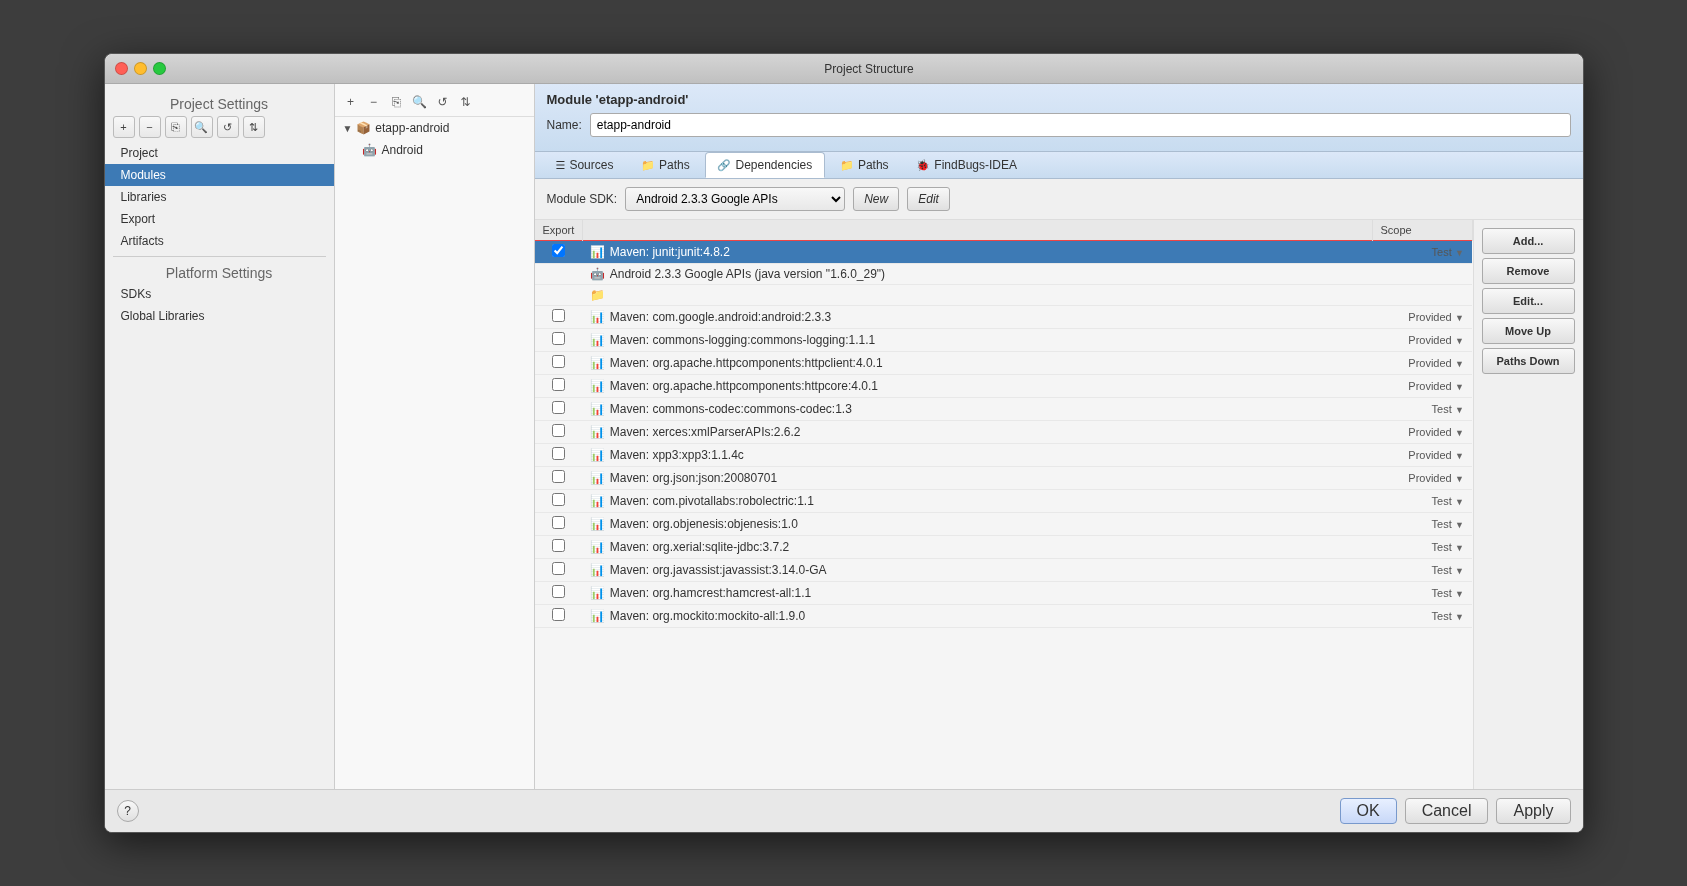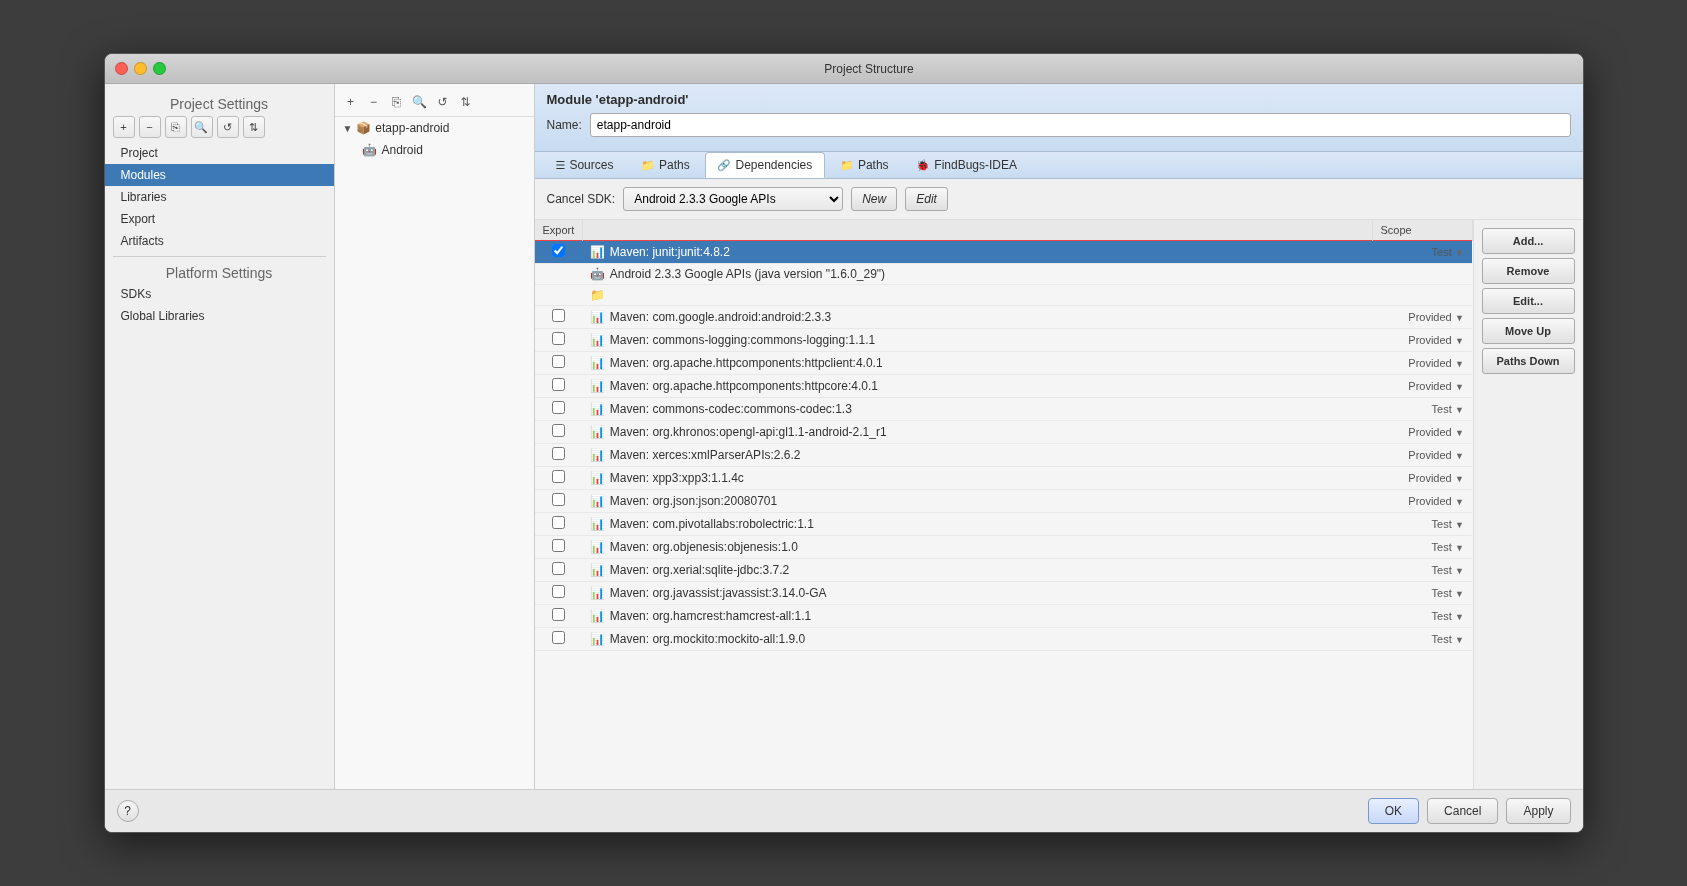--- a/index.html
+++ b/index.html
@@ -338,21 +338,21 @@
       align-items: center;
       justify-content: center;
       margin-right: auto;
     }
     .bottom-btn {
       height: 26px;
       padding: 0 16px;
       border: 1px solid #aaa;
       border-radius: 4px;
       background: linear-gradient(to bottom, #f8f8f8, #e0e0e0);
-      font-size: 12px;
+      font-size: 16px;
       cursor: pointer;
       color: #333;
     }
     .bottom-btn.ok {
       background: linear-gradient(to bottom, #e8f0ff, #c8d8f8);
       border-color: #7899cc;
     }
   </style>
 </head>
 <body>
@@ -452,21 +452,21 @@
           <span class="tab-icon">📁</span>
           <span>Paths</span>
         </div>
         <div class="tab">
           <span class="tab-icon">🐞</span>
           <span>FindBugs-IDEA</span>
         </div>
       </div>
 
       <div class="sdk-row">
-        <span class="sdk-label">Cancel SDK:</span>
+        <span class="sdk-label">Module SDK:</span>
         <select class="sdk-select"><option>Android 2.3.3 Google APIs</option></select>
         <button class="sdk-btn">New</button>
         <button class="sdk-btn">Edit</button>
       </div>
 
       <div class="deps-container">
         <div class="deps-table-wrap">
           <table class="deps-table">
             <thead>
               <tr>
@@ -534,28 +534,20 @@
     <td class="checkbox-cell"><input type="checkbox" style=""></td>
     <td style="">
       <span style="color:#e67e22;margin-right:4px;">📊</span><span>Maven: commons-codec:commons-codec:1.3</span>
     </td>
     <td class="scope-cell"><span class="scope-badge">Test</span>
     <span class="scope-arrow">▼</span></td>
   </tr>
                 <tr>
     <td class="checkbox-cell"><input type="checkbox" style=""></td>
     <td style="">
-      <span style="color:#e67e22;margin-right:4px;">📊</span><span>Maven: org.khronos:opengl-api:gl1.1-android-2.1_r1</span>
-    </td>
-    <td class="scope-cell"><span class="scope-badge">Provided</span>
-    <span class="scope-arrow">▼</span></td>
-  </tr>
-                <tr>
-    <td class="checkbox-cell"><input type="checkbox" style=""></td>
-    <td style="">
       <span style="color:#e67e22;margin-right:4px;">📊</span><span>Maven: xerces:xmlParserAPIs:2.6.2</span>
     </td>
     <td class="scope-cell"><span class="scope-badge">Provided</span>
     <span class="scope-arrow">▼</span></td>
   </tr>
                 <tr>
     <td class="checkbox-cell"><input type="checkbox" style=""></td>
     <td style="">
       <span style="color:#e67e22;margin-right:4px;">📊</span><span>Maven: xpp3:xpp3:1.1.4c</span>
     </td>

